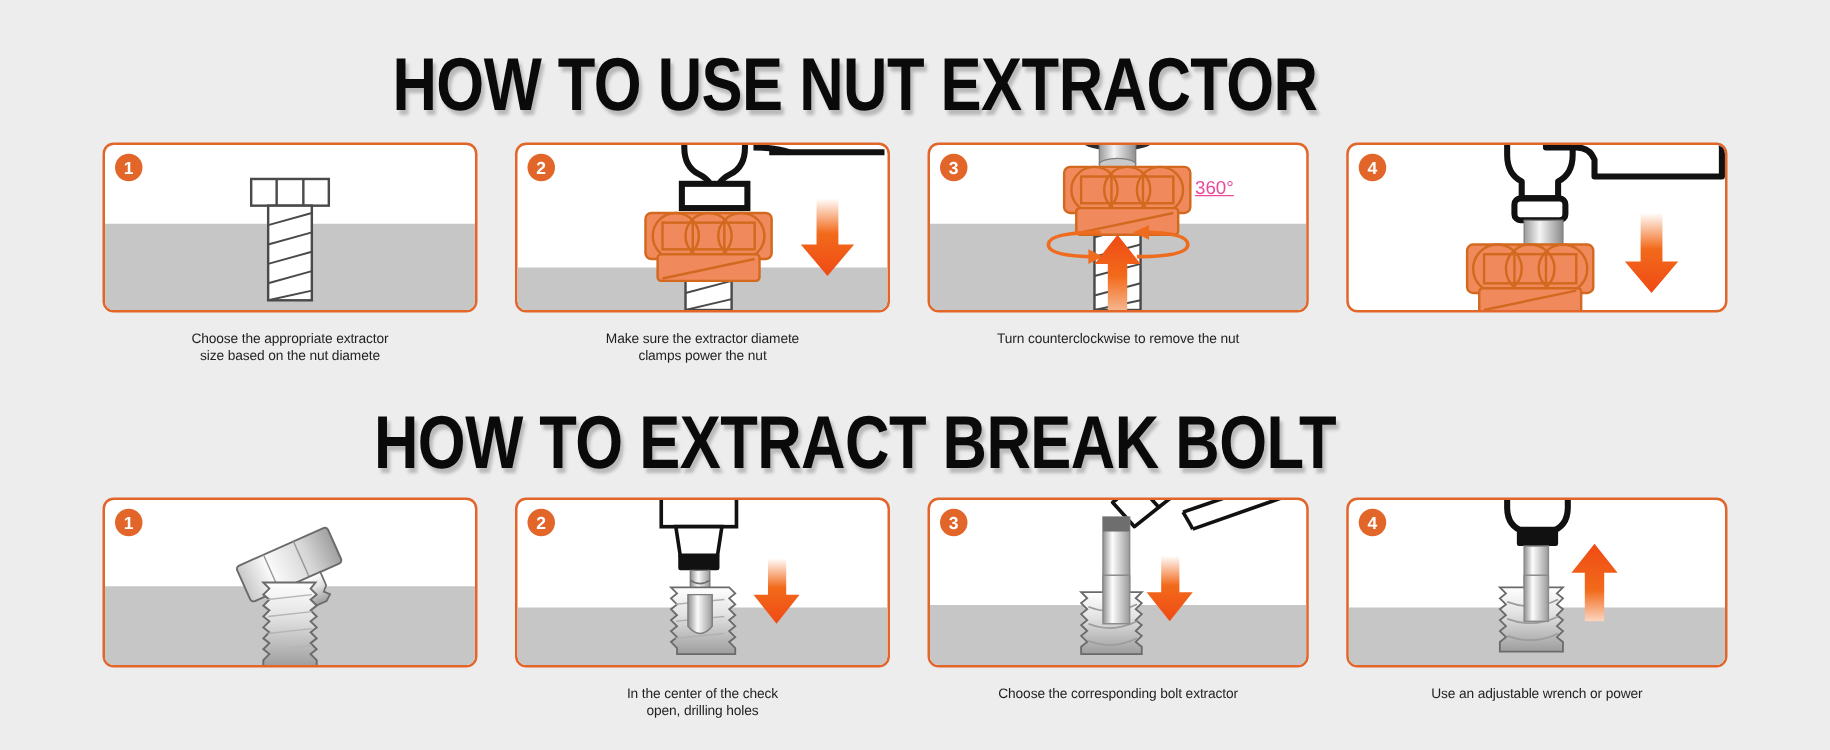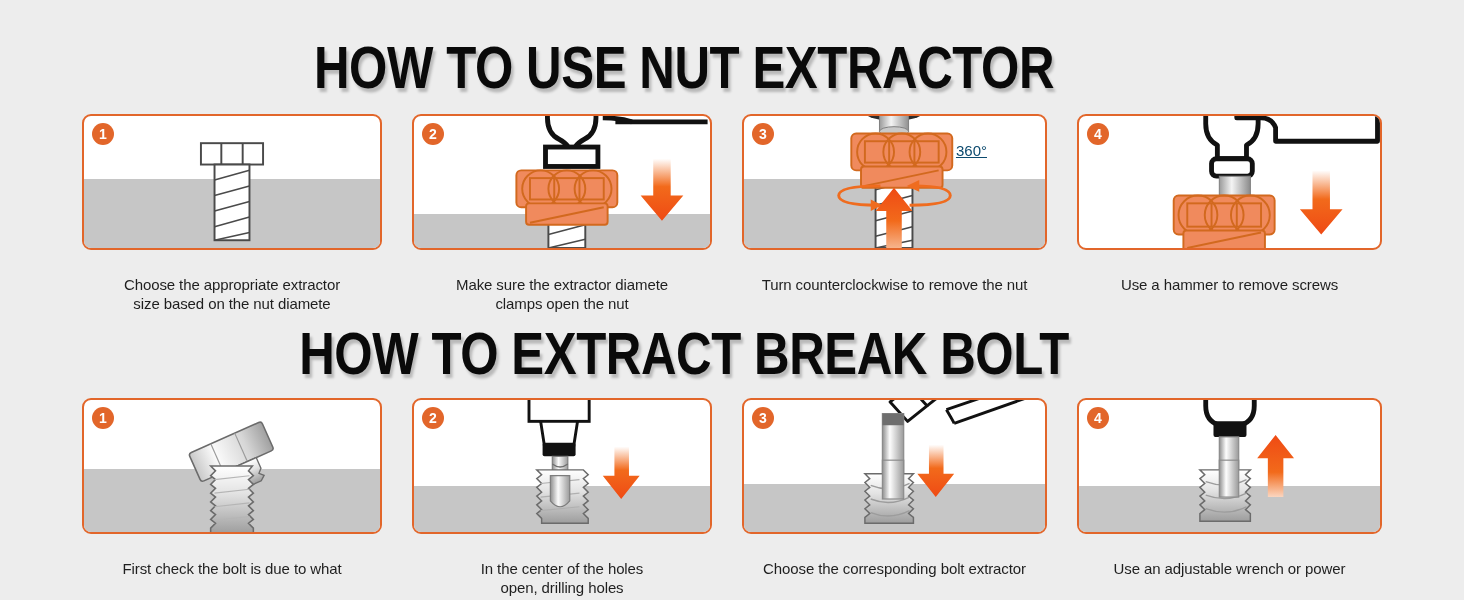--- a/index.html
+++ b/index.html
@@ -61,30 +61,30 @@
     width:22px;height:22px;border-radius:50%;
     background:#e2662a;
     color:#fff;
     font-size:14px;font-weight:bold;
     display:flex;align-items:center;justify-content:center;
     line-height:1;
     z-index:20;
   }
   .art{position:absolute;left:0;top:0;width:100%;height:100%;z-index:5;}
   .caption{
-    margin-top:26px;
+    margin-top:15px;
     text-align:center;
-    font-size:15px;
+    font-size:11px;
     color:#1f1f1f;
     line-height:1.26;
     letter-spacing:-0.1px;
   }
   .deg-label{
     position:absolute;
-    color:#0c4a6e;
+    color:#ec4899;
     font-size:15px;
     z-index:12;
     text-decoration:underline;
   }
 </style>
 </head>
 <body>
 
 <div class="section" id="section-nut">
 
@@ -159,21 +159,21 @@
                 <stop offset="45%" stop-color="#f26a1b"></stop>
                 <stop offset="100%" stop-color="#ef4a14"></stop>
               </linearGradient>
             </defs>
             <path d="M244 44 h18 v38 h13 l-22 26 l-22 -26 h13 z" fill="url(#ng2)"></path>
           </g>
         </svg>
       </div>
       <div class="caption">
         <div>Make sure the extractor diamete</div>
-        <div>clamps open the nut</div>
+        <div>clamps power the nut</div>
       </div>
     </div>
 
     <div class="panel-wrap w310">
       <div class="panel">
         <div class="ground" style="height:52%;"></div>
         <div class="badge">3</div>
         <div class="deg-label" style="right:58px;top:26px;">360°</div>
         <svg class="art" viewBox="0 0 305 136">
           <defs>
@@ -267,21 +267,20 @@
             <rect x="105" y="118" width="84" height="22" rx="3" fill="#f08a5d" stroke="#d2691e" stroke-width="2"></rect>
             <line x1="109" y1="136" x2="185" y2="120" stroke="#d2691e" stroke-width="2"></line>
           </g>
 
           <g>
             <path d="M238 56 h18 v40 h13 l-22 26 l-22 -26 h13 z" fill="url(#ng4)"></path>
           </g>
         </svg>
       </div>
       <div class="caption">
-        <div>Use a hammer to remove screws</div>
       </div>
     </div>
 
   </div>
 </div>
 
 <div class="section" id="section-bolt">
 
   <div class="section-title" id="title-bolt">HOW TO EXTRACT BREAK BOLT</div>
 
@@ -316,21 +315,20 @@
           <path d="M128 68 l5 5 l-5 5 l5 4 l-5 5 l5 4 l-5 5 l5 4 l-5 5 l5 4 l-5 5 l5 4 l-5 5 l5 4 l-5 5 v6 h44 v-6 l-5 -5 l5 -4 l-5 -5 l5 -4 l-5 -5 l5 -4 l-5 -5 l5 -4 l-5 -5 l5 -4 l-5 -5 l5 -4 l-5 -5 l4 -5 z" fill="url(#bg1)" stroke="#6b6b6b" stroke-width="1.6"></path>
           <g stroke="#b5b5b5" stroke-width="1.2" fill="none">
             <line x1="132" y1="82" x2="168" y2="78"></line>
             <line x1="132" y1="96" x2="168" y2="92"></line>
             <line x1="132" y1="110" x2="168" y2="106"></line>
             <line x1="132" y1="124" x2="168" y2="120"></line>
           </g>
         </svg>
       </div>
       <div class="caption">
-        <div>First check the bolt is due to what</div>
       </div>
     </div>
 
     <div class="panel-wrap">
       <div class="panel">
         <div class="ground" style="height:35%;"></div>
         <div class="badge">2</div>
         <svg class="art" viewBox="0 0 300 136">
           <defs>
             <linearGradient id="bg2" x1="0" y1="0" x2="0" y2="1">
@@ -369,21 +367,21 @@
           </g>
 
           <path d="M138 78 L158 78 L158 104 Q148 116 138 104 Z" fill="url(#dr2)" stroke="#7d7d7d" stroke-width="1.2"></path>
 
           <g>
             <path d="M204 48 h15 v30 h11 l-19 24 l-19 -24 h12 z" fill="url(#ag2)"></path>
           </g>
         </svg>
       </div>
       <div class="caption">
-        <div>In the center of the holes</div>
+        <div>In the center of the check</div>
         <div>open, drilling holes</div>
       </div>
     </div>
 
     <div class="panel-wrap w310">
       <div class="panel">
         <div class="ground" style="height:36%;"></div>
         <div class="badge">3</div>
         <svg class="art" viewBox="0 0 305 136">
           <defs>

